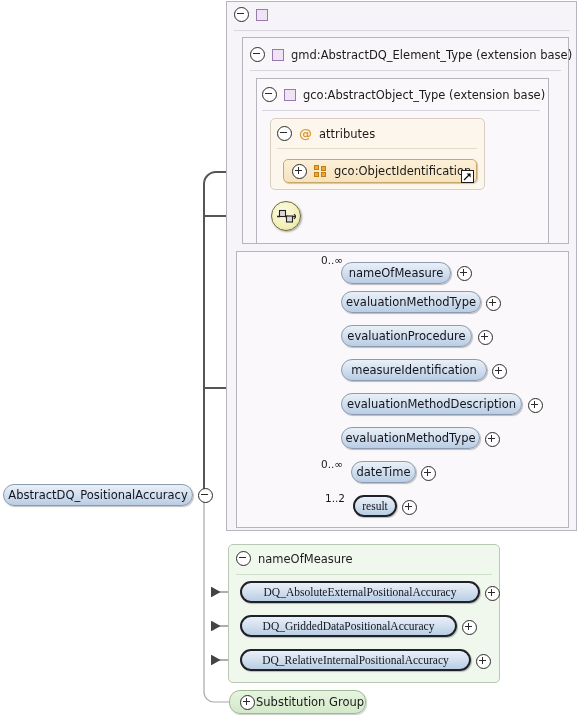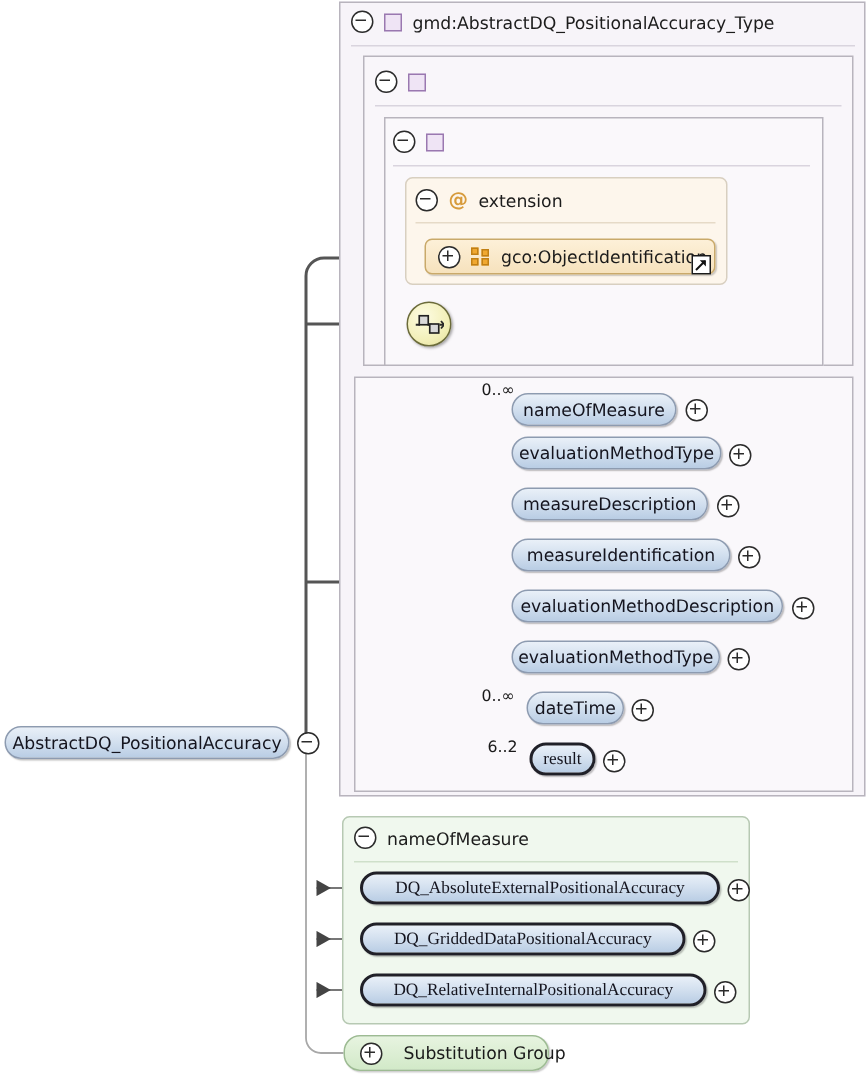--- a/index.html
+++ b/index.html
@@ -74,21 +74,21 @@
 
   .pill-attr{
     position:absolute;box-sizing:border-box;height:24px;border-radius:5px;
     display:flex;align-items:center;gap:7px;padding:0 8px;
     background:linear-gradient(to bottom,#fdf0d8 0%,#f6e2bd 100%);
     border:1px solid #c9a96a;box-shadow:1px 1px 1px rgba(0,0,0,.2);
     font-size:11.5px;white-space:nowrap;
   }
   .pill-green{
     position:absolute;box-sizing:border-box;height:24px;border-radius:11px;
-    display:flex;align-items:center;gap:14px;padding:0 10px;
+    display:flex;align-items:center;gap:1px;padding:0 10px;
     background:linear-gradient(to bottom,#e7f4e0 0%,#d2e9c8 100%);
     border:1px solid #9dbb93;box-shadow:1px 1px 1px rgba(0,0,0,.2);
     font-size:11.5px;white-space:nowrap;
   }
   
   .extref{
     position:absolute;width:13px;height:13px;border:1px solid #1a1a1a;background:#fff;
     box-sizing:border-box;
   }
   .extref svg{display:block;}
@@ -148,43 +148,44 @@
     <path d="M240,592 L211,592"></path>
     <path d="M240,626 L211,626"></path>
     <path d="M240,660 L211,660"></path>
   </g>
 </svg>
 
 <div class="cbox cbox-purple" style="left:226px;top:1px;width:351px;height:530px;"></div>
 <div class="cbox-title" style="left:234px;top:7px;">
   <span class="toggle"></span>
   <span class="tsq"></span>
-  <span>gmd:AbstractDQ_PositionalAccuracy_Type</span>
 </div>
 <div class="cbox-rule" style="left:234px;top:30px;width:336px;"></div>
 
 <div class="cbox cbox-purple2" style="left:242px;top:37px;width:327px;height:207px;"></div>
 <div class="cbox-title" style="left:250px;top:47px;">
   <span class="toggle"></span>
   <span class="tsq"></span>
+  <span>gmd:AbstractDQ_Element_Type (extension base)</span>
 </div>
 <div class="cbox-rule" style="left:250px;top:70px;width:311px;"></div>
 
 <div class="cbox cbox-purple3" style="left:256px;top:78px;width:293px;height:166px;"></div>
 <div class="cbox-title" style="left:262px;top:87px;">
   <span class="toggle"></span>
   <span class="tsq"></span>
+  <span>gco:AbstractObject_Type (extension base)</span>
 </div>
 <div class="cbox-rule" style="left:262px;top:110px;width:278px;"></div>
 
 <div class="cbox cbox-attr" style="left:270px;top:118px;width:215px;height:72px;"></div>
 <div class="cbox-title" style="left:277px;top:126px;">
   <span class="toggle"></span>
   <span class="at-glyph">@</span>
-  <span>extension</span>
+  <span>attributes</span>
 </div>
 <div class="cbox-rule tan" style="left:277px;top:148px;width:200px;"></div>
 
 <div class="pill-attr" style="left:283px;top:159px;width:194px;">
   <span class="toggle plus"></span>
   <span class="agicon">
       <i></i>
       <i></i>
       <i></i>
       <i></i>
@@ -225,21 +226,21 @@
 </div>
 <span class="toggle plus pos" style="left:457px;top:266px;"></span>
 
 <div class="card" style="left:321px;top:288px;"></div>
 <div class="pill optional" style="left:341px;top:291px;width:140px;">
   <span>evaluationMethodType</span>
 </div>
 <span class="toggle plus pos" style="left:486px;top:296px;"></span>
 
 <div class="pill optional" style="left:341px;top:325px;width:131px;">
-  <span>measureDescription</span>
+  <span>evaluationProcedure</span>
 </div>
 <span class="toggle plus pos" style="left:478px;top:330px;"></span>
 
 <div class="pill optional" style="left:341px;top:359px;width:146px;">
   <span>measureIdentification</span>
 </div>
 <span class="toggle plus pos" style="left:492px;top:364px;"></span>
 
 <div class="pill optional" style="left:341px;top:393px;width:181px;">
   <span>evaluationMethodDescription</span>
@@ -250,21 +251,21 @@
   <span>evaluationMethodType</span>
 </div>
 <span class="toggle plus pos" style="left:485px;top:432px;"></span>
 
 <div class="card" style="left:321px;top:458px;">0..∞</div>
 <div class="pill optional" style="left:351px;top:461px;width:65px;">
   <span>dateTime</span>
 </div>
 <span class="toggle plus pos" style="left:421px;top:466px;"></span>
 
-<div class="card" style="left:325px;top:492px;">6..2</div>
+<div class="card" style="left:325px;top:492px;">1..2</div>
 <div class="pill required" style="left:353px;top:495px;width:44px;">
   <span>result</span>
 </div>
 <span class="toggle plus pos" style="left:402px;top:500px;"></span>
 
 <div class="pill optional" style="left:3px;top:484px;width:190px;">
   <span>AbstractDQ_PositionalAccuracy</span>
 </div>
 <span class="toggle pos" style="left:198px;top:488px;"></span>
 

